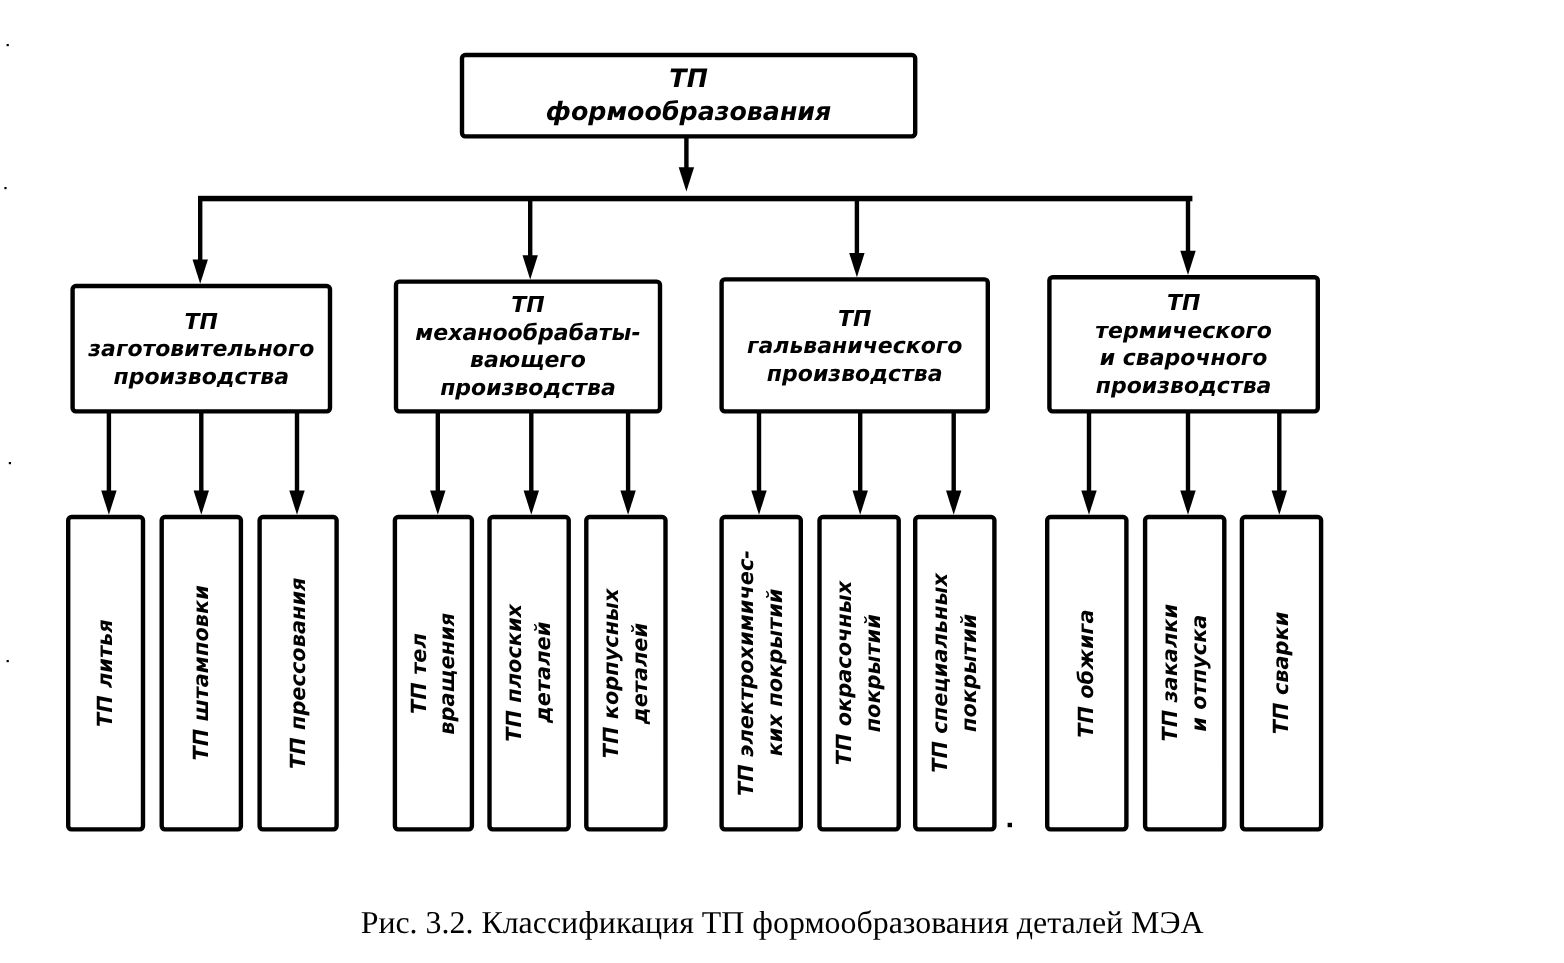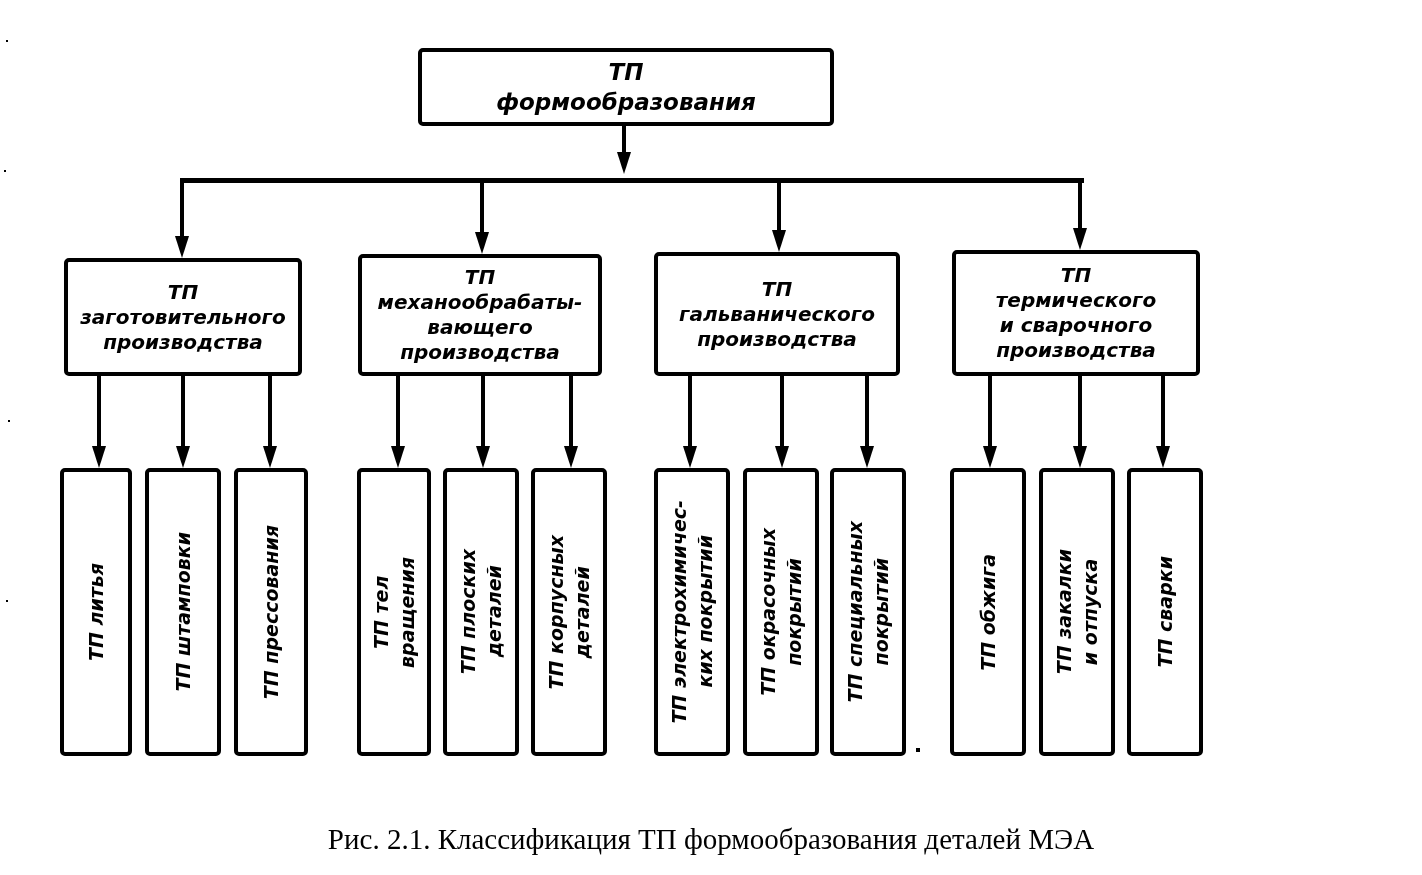--- a/index.html
+++ b/index.html
@@ -140,13 +140,13 @@
       <div class="box-text" style="white-space: pre;">ТП закалки
 и отпуска</div>
     </div>
     <div class="line" style="left:1161px; top:374px; width:4px; height:74px;"></div>
     <div class="arrow" style="left:1156px; top:446px;"></div>
     <div class="box leaf" style="left:1127px; top:468px; width:76px; height:288px;">
       <div class="box-text" style="white-space: pre;">ТП сварки</div>
     </div>
   </div>
 
-<div id="caption">Рис. 2.1. Классификация ТП формообразования деталей МЭА</div>
+<div id="caption">Рис. 3.2. Классификация ТП формообразования деталей МЭА</div>
 
 </body></html>

